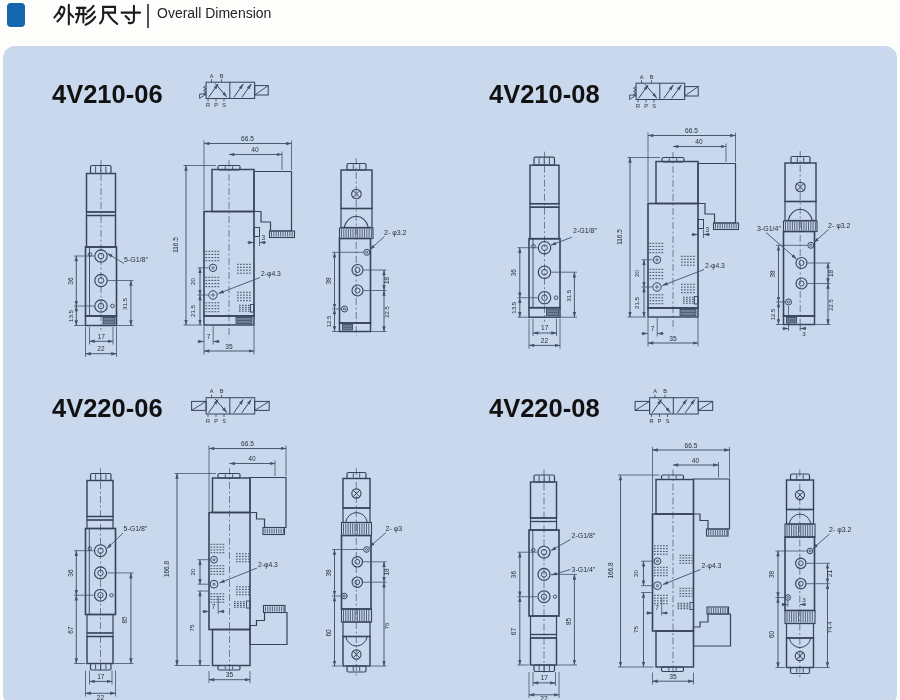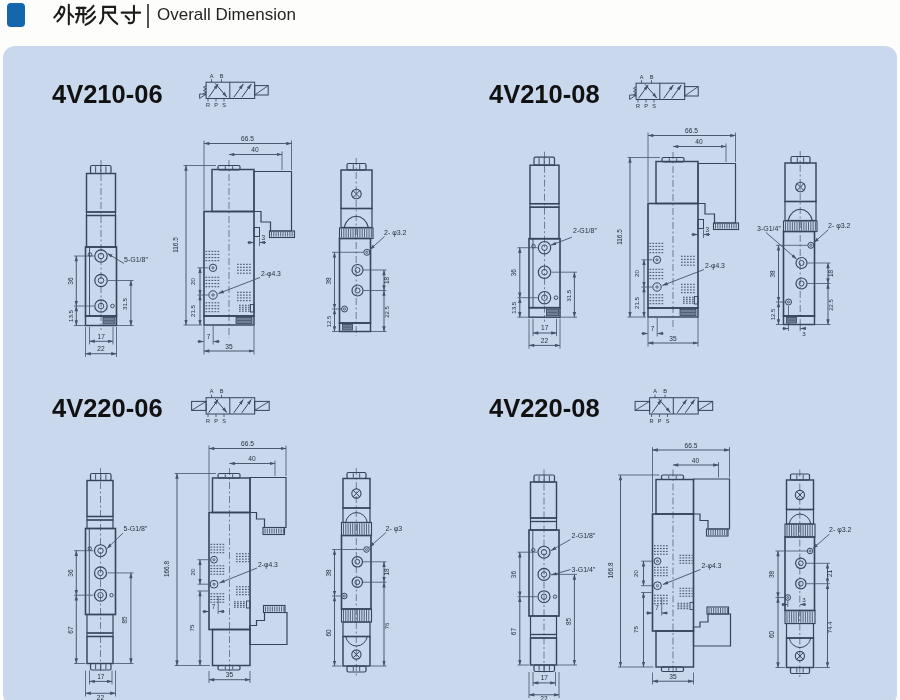--- a/index.html
+++ b/index.html
@@ -36,21 +36,21 @@
 <g transform="translate(77,0)">
         <path d="M1,11 H22"></path>
         <path d="M15,4 V18 Q15,22.5 9,21.5"></path>
         <path d="M5.5,14.5 L9.5,18"></path>
       </g>
 </g>
   </svg>
 
 <div style="position:absolute;left:147px;top:4px;width:2px;height:24px;background:#555;"></div>
 
-<div style="position:absolute;left:157px;top:5px;font-size:17px;color:#242424;">Overall Dimension</div>
+<div style="position:absolute;left:157px;top:5px;font-size:14px;color:#242424;">Overall Dimension</div>
 
 <div style="position:absolute;left:3px;top:46px;width:894px;height:660px;background:#c9d8ec;border-radius:12px;"></div>
 <svg width="900" height="700" viewBox="0 0 900 700" style="position:absolute;left:0;top:0" font-family="Liberation Sans, sans-serif">
 <defs>
       <marker id="ae" markerWidth="7" markerHeight="5" refX="5.3" refY="1.9" orient="auto" markerUnits="userSpaceOnUse">
         <path d="M0,0.2 L5.6,1.9 L0,3.6 z" fill="#42536a"></path>
       </marker>
       <marker id="ar" markerWidth="7" markerHeight="5" refX="0.3" refY="1.9" orient="auto" markerUnits="userSpaceOnUse">
         <path d="M5.6,0.2 L0,1.9 L5.6,3.6 z" fill="#42536a"></path>
       </marker>

